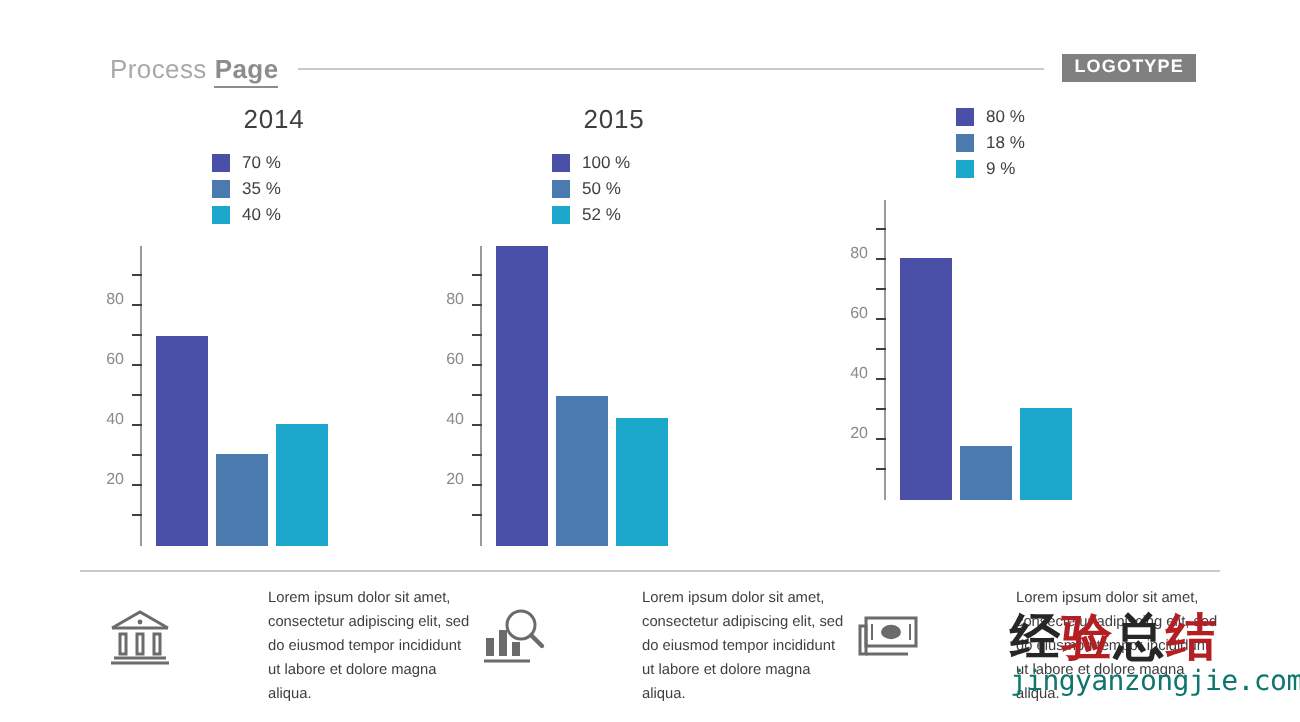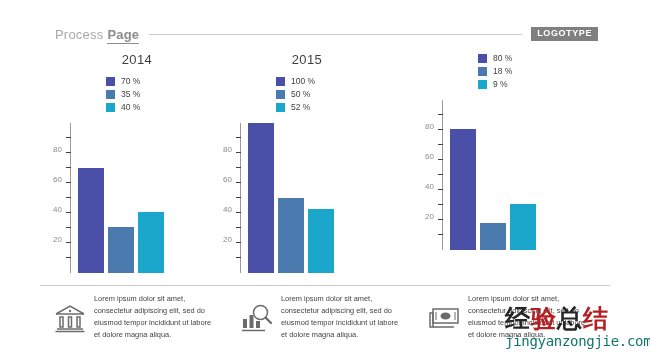--- a/index.html
+++ b/index.html
@@ -193,20 +193,21 @@
     margin-right: 7px;
     margin-top: 8px;
     color: #6b6b6b;
   }
   .card-icon svg { display: block; }
   .card-text {
     font-size: 7.4px;
     line-height: 1.62;
     color: #3f3f3f;
     width: 118px;
+    margin-left: 40px;
   }
 
   
   .watermark {
     position: absolute;
     left: 505px; top: 306px;
     width: 145px;
     height: 55px;
     pointer-events: none;
   }

